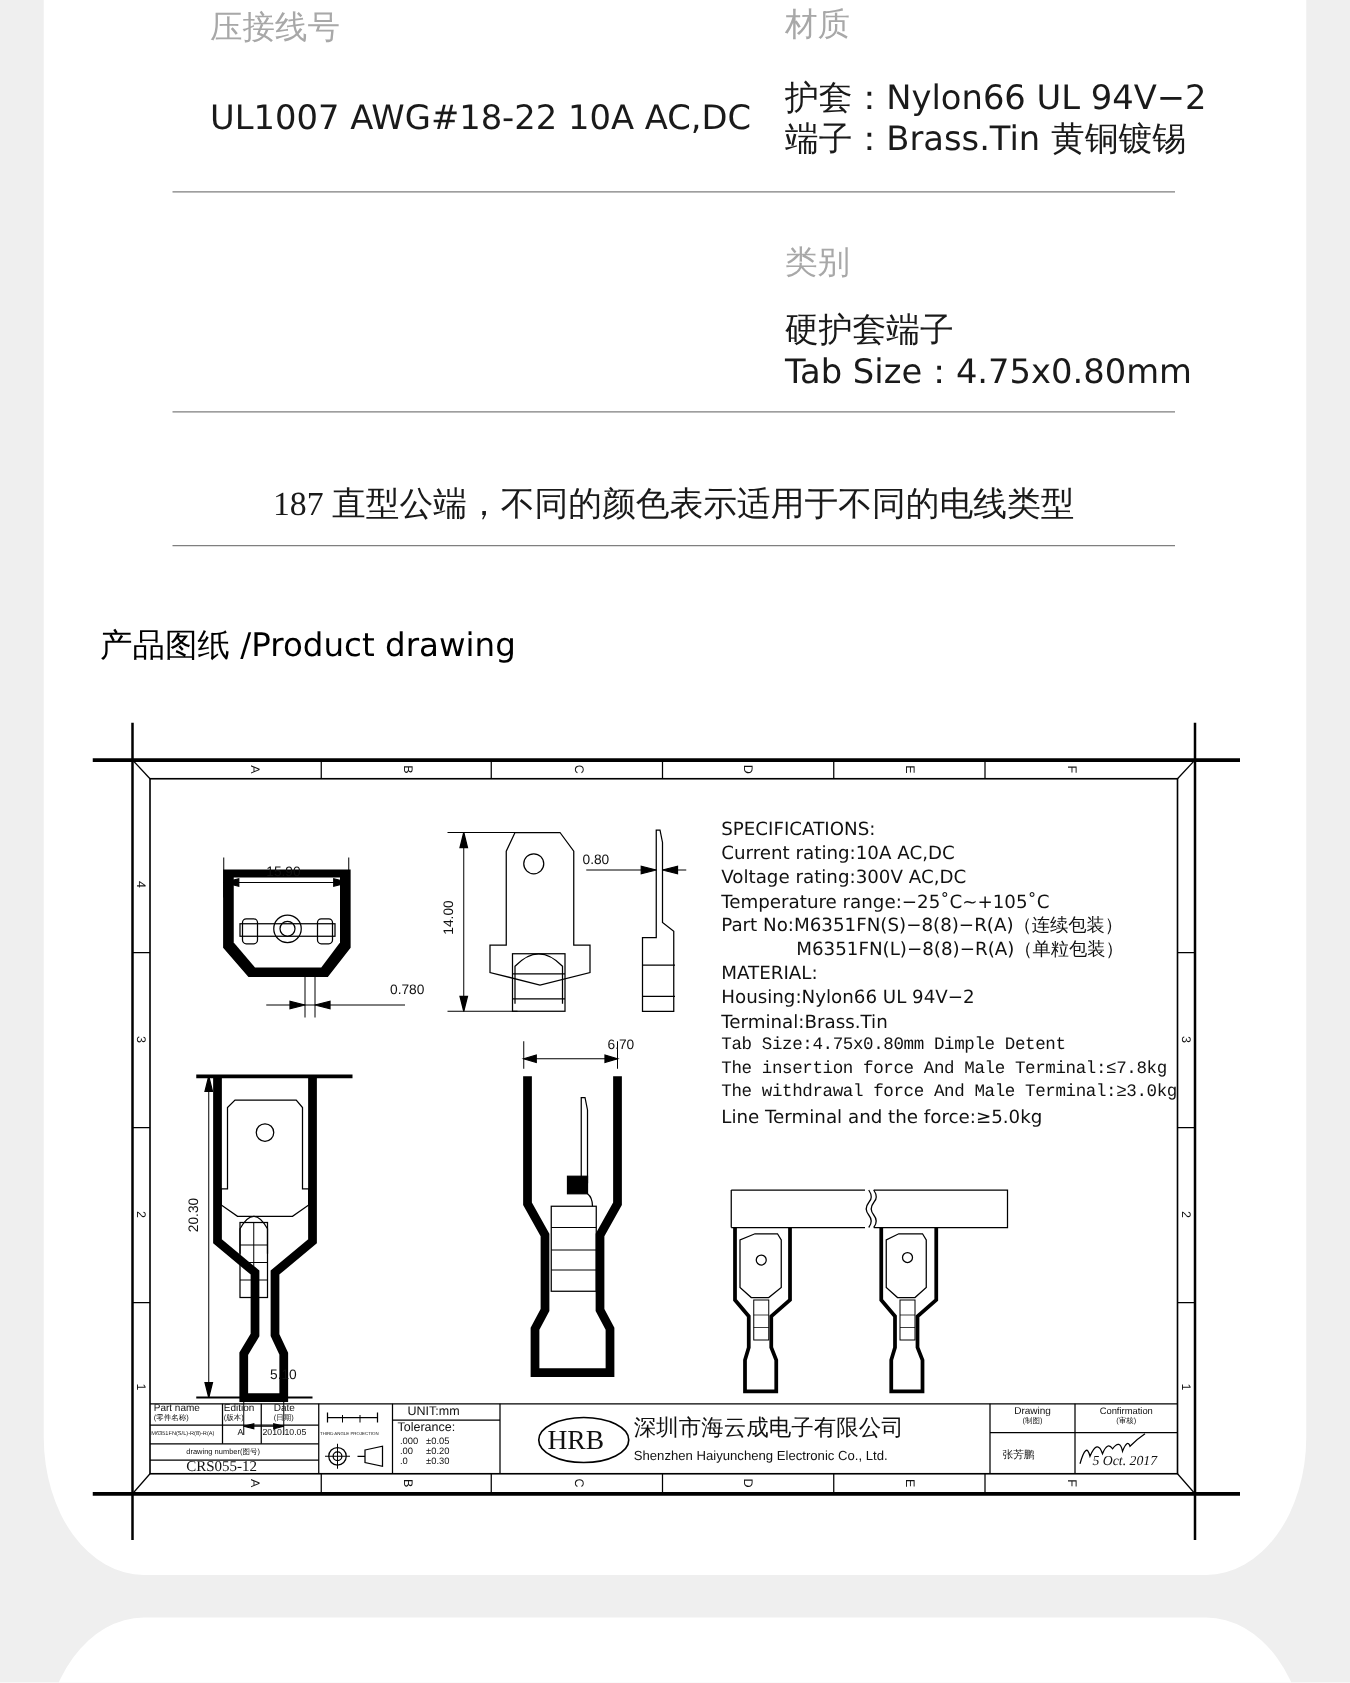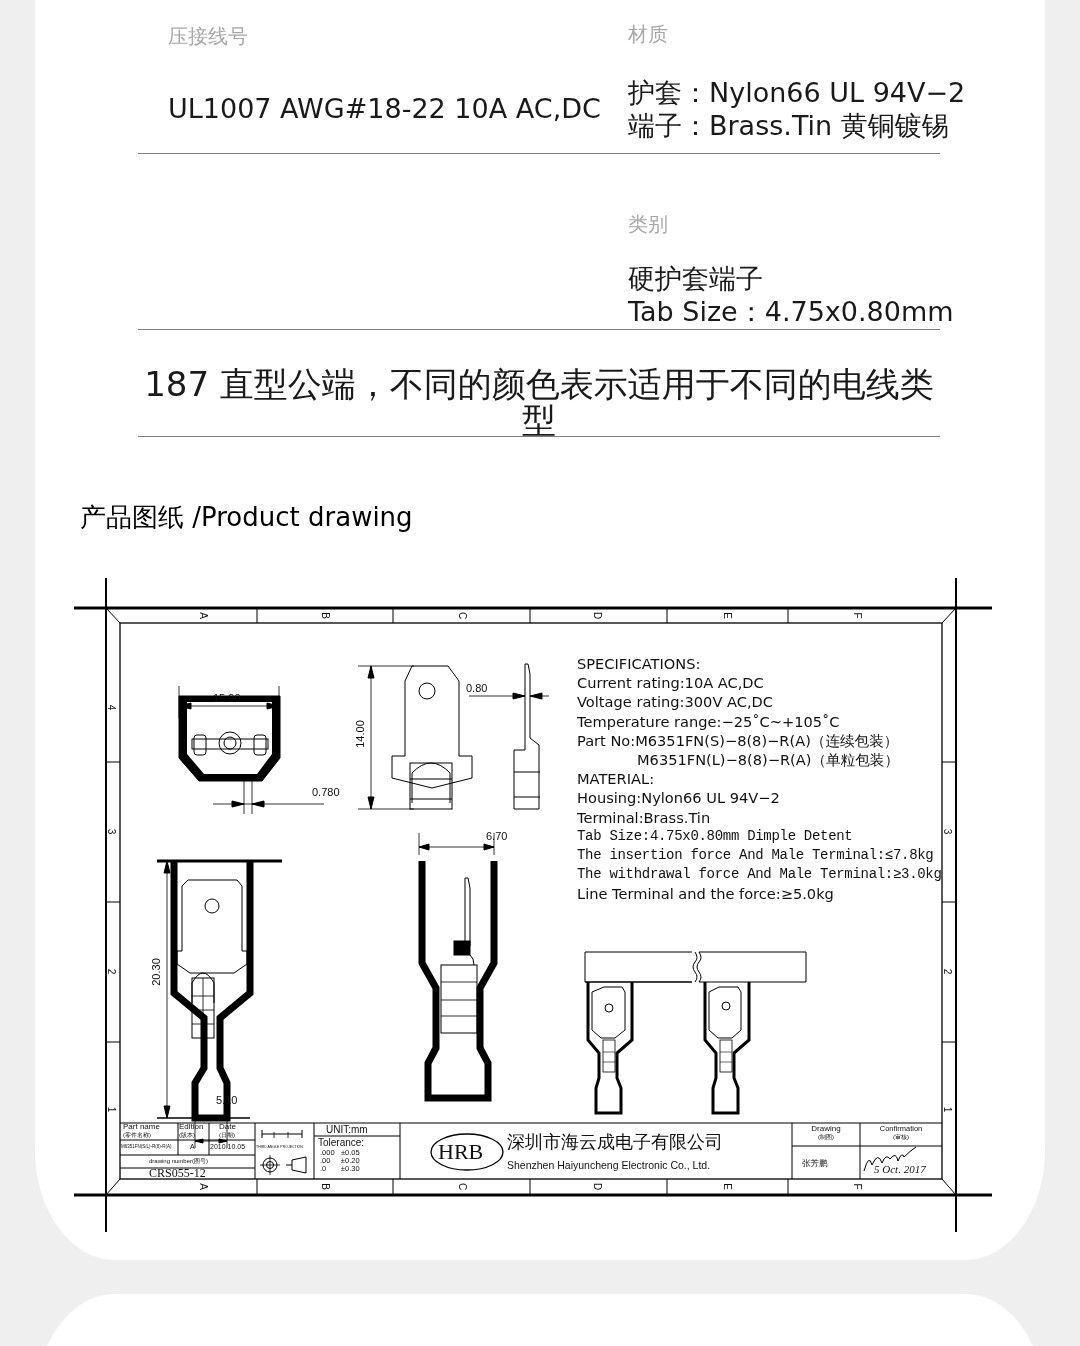--- a/index.html
+++ b/index.html
@@ -28,42 +28,42 @@
 
     
     .spec-row {
       position: absolute;
       left: 138px;
       width: 802px;
       border-bottom: 1.5px solid #7f7f7f;
     }
     .spec-col { position: absolute; }
     .spec-label {
-      font-size: 20px;
+      font-size: 26px;
       color: #a8a8a8;
       line-height: 32px;
       white-space: nowrap;
-      margin-top: 14px;
     }
     .spec-value {
       font-size: 27px;
       color: #1a1a1a;
       line-height: 33px;
       white-space: nowrap;
     }
 
     .summary {
       position: absolute;
       left: 138px;
       width: 802px;
-      top: 366px;
+      top: 385px;
       text-align: center;
-      font-size: 34px;
+      font-size: 27px;
       color: #1a1a1a;
       line-height: 36px;
+      font-family: Liberation Serif, serif;
     }
     .summary-rule {
       position: absolute;
       left: 138px; width: 802px;
       top: 436px;
       border-top: 1.5px solid #7f7f7f;
     }
 
     .section-title {
       position: absolute;

